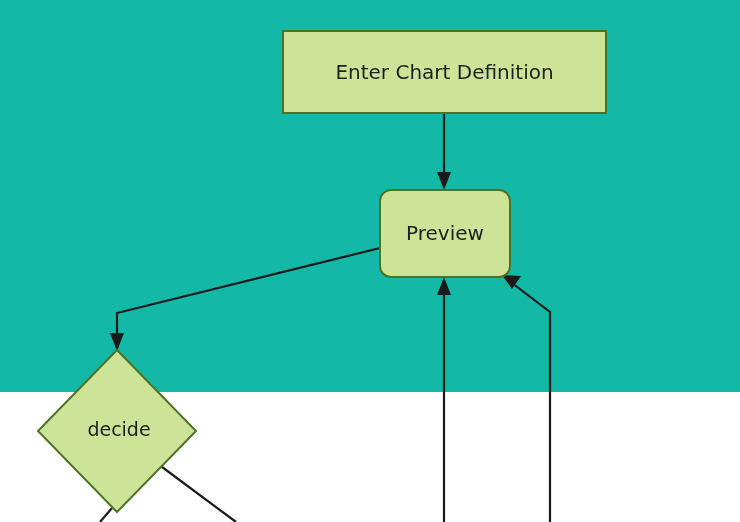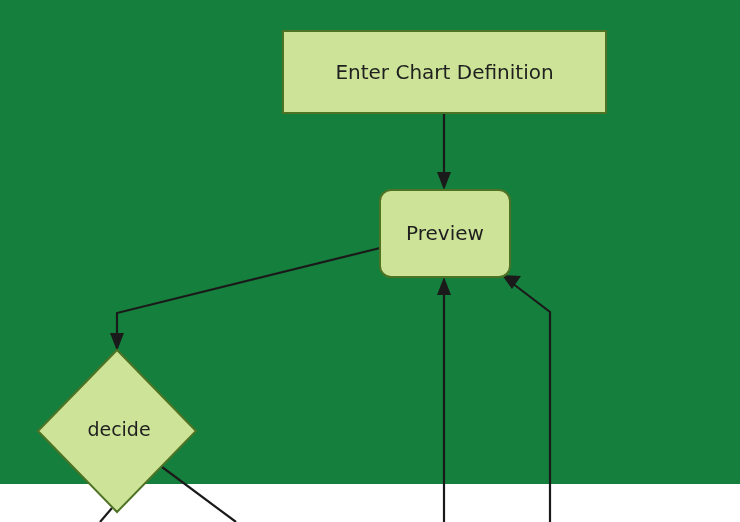--- a/index.html
+++ b/index.html
@@ -10,22 +10,22 @@
   }
   body {
     width: 740px;
     height: 522px;
     overflow: hidden;
     font-family: "DejaVu Sans", "Liberation Sans", sans-serif;
   }
   #diagram-canvas {
     position: relative;
     width: 740px;
-    height: 484px;
-    background: #15803d;
+    height: 392px;
+    background: #14b8a6;
   }
   svg#flowchart-svg {
     position: absolute;
     left: 0;
     top: 0;
     width: 740px;
     height: 522px;
     display: block;
   }
   .node-shape {

